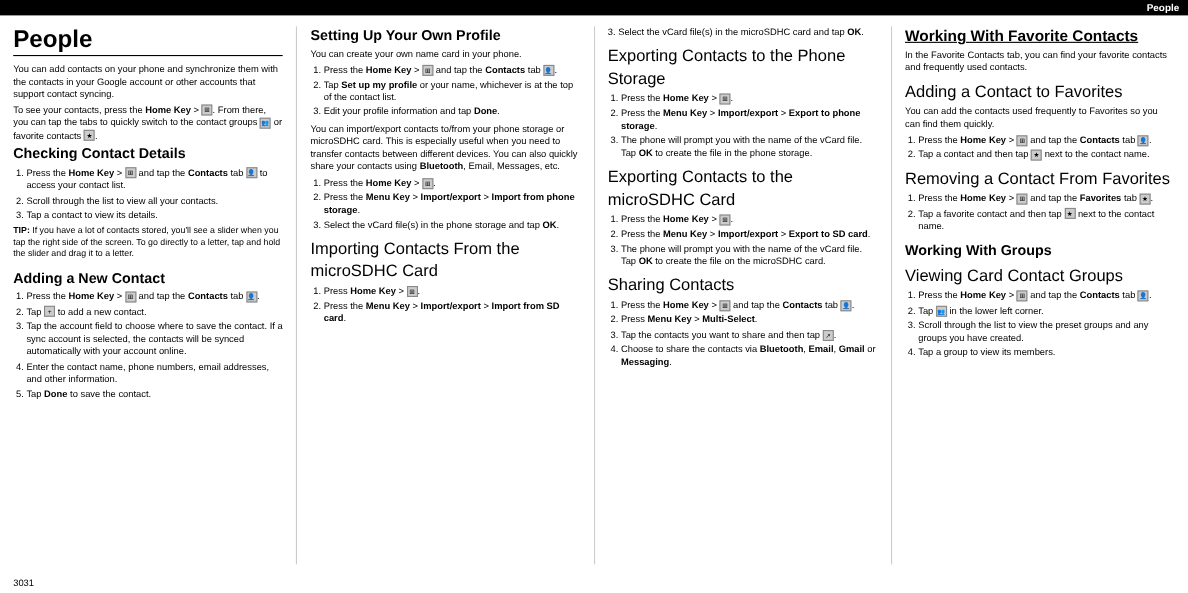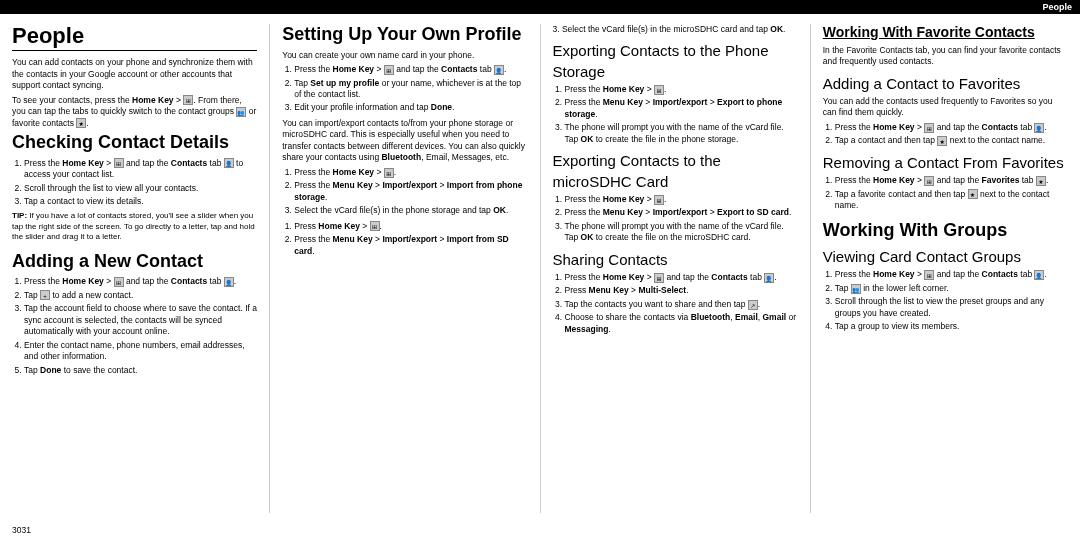--- a/index.html
+++ b/index.html
@@ -43,21 +43,21 @@
       line-height: 1.35;
     }
     .column:first-child { padding-left: 0; }
     .column:last-child { padding-right: 0; }
     .divider {
       width: 1px;
       background: #ccc;
       margin: 0 4px;
     }
     h2 {
-      font-size: 18px;
+      font-size: 13px;
       font-weight: bold;
       margin-bottom: 4px;
       margin-top: 8px;
       line-height: 1.2;
     }
     h2:first-of-type { margin-top: 0; }
     h3 {
       font-size: 15px;
       font-weight: normal;
       margin-bottom: 2px;
@@ -146,20 +146,21 @@
     </ol>
 
     <p>You can import/export contacts to/from your phone storage or microSDHC card. This is especially useful when you need to transfer contacts between different devices. You can also quickly share your contacts using <span class="bold">Bluetooth</span>, Email, Messages, etc.</p>
 
     <ol>
       <li>Press the <span class="bold">Home Key</span> &gt; <span class="icon-placeholder">⊞</span>.</li>
       <li>Press the <span class="bold">Menu Key</span> &gt; <span class="bold">Import/export</span> &gt; <span class="bold">Import from phone storage</span>.</li>
       <li>Select the vCard file(s) in the phone storage and tap <span class="bold">OK</span>.</li>
     </ol>
 
+    <h3>Importing Contacts From the microSDHC Card</h3>
     <ol>
       <li>Press <span class="bold">Home Key</span> &gt; <span class="icon-placeholder">⊞</span>.</li>
       <li>Press the <span class="bold">Menu Key</span> &gt; <span class="bold">Import/export</span> &gt; <span class="bold">Import from SD card</span>.</li>
     </ol>
   </div>
 
   <div class="divider"></div>
 
   <div class="column">
     <p>3. Select the vCard file(s) in the microSDHC card and tap <span class="bold">OK</span>.</p>

